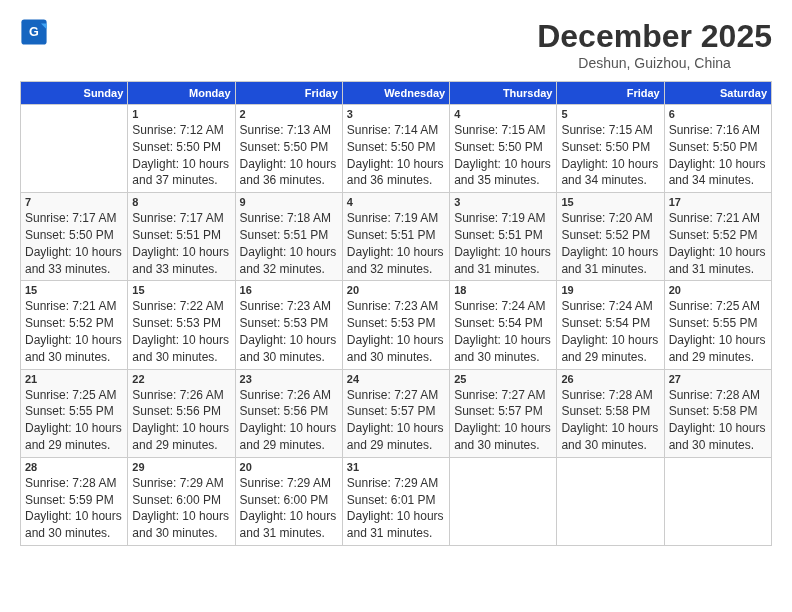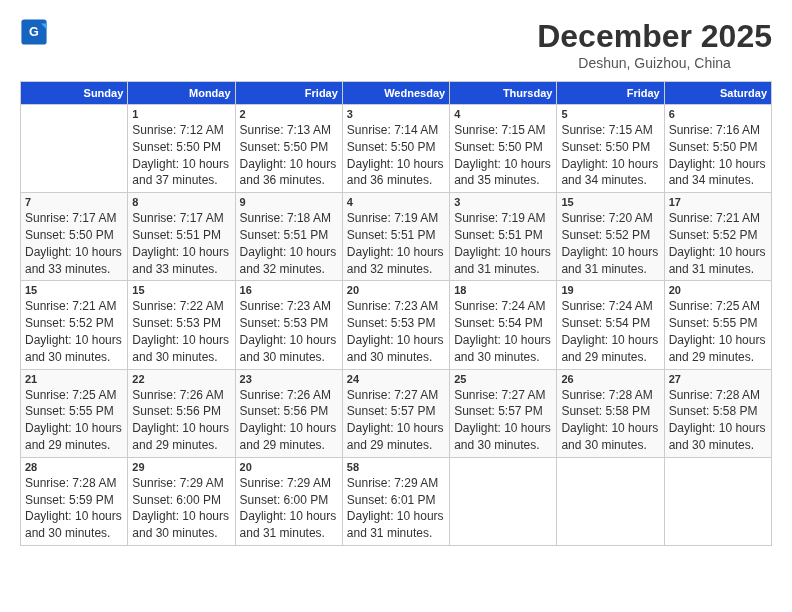--- a/index.html
+++ b/index.html
@@ -243,21 +243,21 @@
           </td>
           <td>
             <div class="day-number">29</div>
             <div class="day-info">Sunrise: 7:29 AM<br>Sunset: 6:00 PM<br>Daylight: 10 hours and 30 minutes.</div>
           </td>
           <td>
             <div class="day-number">20</div>
             <div class="day-info">Sunrise: 7:29 AM<br>Sunset: 6:00 PM<br>Daylight: 10 hours and 31 minutes.</div>
           </td>
           <td>
-            <div class="day-number">58</div>
+            <div class="day-number">31</div>
             <div class="day-info">Sunrise: 7:29 AM<br>Sunset: 6:01 PM<br>Daylight: 10 hours and 31 minutes.</div>
           </td>
           <td class="empty-cell"></td>
           <td class="empty-cell"></td>
           <td class="empty-cell"></td>
         </tr>
       </tbody>
   </table>
 </div>
 

